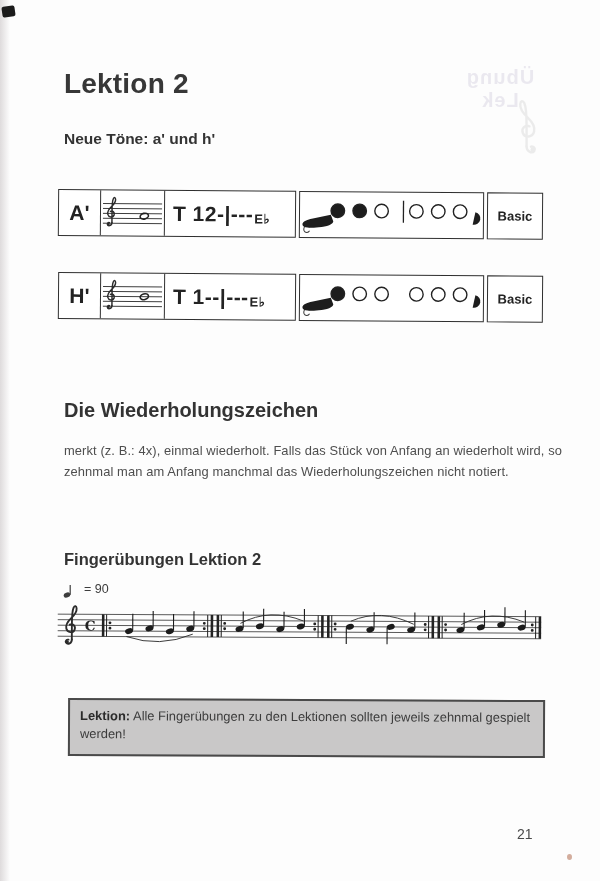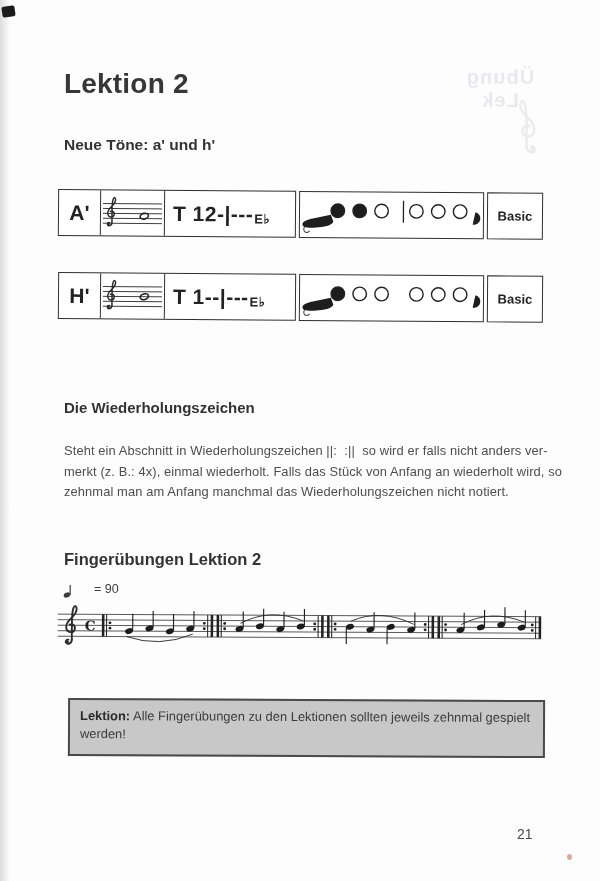--- a/index.html
+++ b/index.html
@@ -11,42 +11,42 @@
   .scan-mark-topleft{position:absolute;left:2px;top:6px;width:13px;height:11px;
         background:#1b1b1b;border-radius:2px;transform:rotate(-8deg);}
   .scan-dot{position:absolute;left:567px;top:854px;width:5px;height:6px;
         background:#c4917c;border-radius:50%;opacity:.75;}
   .ghost-text{position:absolute;left:455px;top:66px;width:90px;text-align:center;
         transform:scaleX(-1);color:#d9d5e3;opacity:.5;font-weight:bold;font-size:20px;letter-spacing:1px;}
   .ghost-clef{position:absolute;left:512px;top:96px;opacity:.08;transform:scaleX(-1);}
   
   .title{position:absolute;left:64px;top:68px;margin:0;font-size:28px;font-weight:800;color:#373737;letter-spacing:.2px;}
   .h2{position:absolute;left:64px;margin:0;font-weight:bold;color:#333;}
-  .tones-heading{top:136px;font-size:15.5px;}
-  .repeat-heading{top:399px;font-size:15px;}
+  .tones-heading{top:130px;font-size:15.5px;}
+  .repeat-heading{top:399px;font-size:20px;}
   .ex-heading{top:550px;font-size:16.5px;}
   
   .tone-row{position:absolute;left:58px;display:flex;align-items:stretch;height:47px;
         transform:rotate(0.45deg);transform-origin:0 50%;}
   .cellgroup{display:flex;border:1.6px solid #2f2f2f;background:#fff;}
   .cell{display:flex;align-items:center;justify-content:center;box-sizing:border-box;}
   .cell.name{width:42px;border-right:1.6px solid #2f2f2f;font-size:21px;font-weight:bold;color:#222;}
   .cell.staffc{width:64px;border-right:1.6px solid #2f2f2f;}
   .cell.formula{width:130px;font-size:21px;font-weight:bold;color:#232323;
         letter-spacing:.5px;padding-left:8px;justify-content:flex-start;}
   .formula .sub{font-size:13px;margin-top:9px;margin-left:1px;}
   .fingerbox{width:183px;border:1.6px solid #2f2f2f;margin-left:3px;background:#fff;box-sizing:content-box;}
   .fingerbox svg{display:block;width:183px;height:47px;}
   .badge{width:54px;border:1.6px solid #2f2f2f;margin-left:3px;display:flex;align-items:center;
         justify-content:center;font-weight:bold;font-size:13px;color:#222;background:#fff;}
   
   .para{position:absolute;left:64px;top:441px;}
   .para .line{white-space:pre;font-size:12.9px;line-height:20.5px;color:#4e4e4e;letter-spacing:.1px;}
   
-  .tempo{position:absolute;left:63px;top:582px;display:flex;align-items:flex-start;gap:20px;
+  .tempo{position:absolute;left:63px;top:582px;display:flex;align-items:flex-start;gap:10px;
         font-size:12.5px;color:#3d3d3d;}
   .score{position:absolute;left:56px;top:596px;width:486px;height:66px;transform:rotate(.3deg);}
   
   .hinweis{position:absolute;left:68px;top:699px;width:477px;box-sizing:border-box;
         border:2px solid #4a4a4a;background:#c9c8c8;padding:7px 10px 11px 10px;transform:rotate(.25deg);}
   .hinweis p{margin:0;font-size:12.9px;line-height:18px;color:#3c3c3c;}
   .hinweis b{color:#2b2b2b;}
   .pagenum{position:absolute;left:517px;top:826px;font-size:14px;color:#4a4a4a;}
 </style>
 </head>
@@ -142,21 +142,20 @@
           <circle cx="139" cy="18.5" r="6.8" fill="#fff" stroke="#222" stroke-width="1.4"></circle>
           <circle cx="161" cy="18.5" r="6.8" fill="#fff" stroke="#222" stroke-width="1.4"></circle>
           <path d="M175,18.8 A6.4,6.4 0 0 1 175,31.6 Z" fill="#1d1d1d" transform="rotate(12 175 25.2)"></path>
         </svg>
     </div>
     <div class="badge">Basic</div>
   </div>
 
   <h2 class="h2 repeat-heading">Die Wiederholungszeichen</h2>
   <div class="para">
-    <div class="line">Steht ein Abschnitt in Wiederholungszeichen ||:  :||  so wird er falls nicht anders ver-</div>
     <div class="line">merkt (z. B.: 4x), einmal wiederholt. Falls das Stück von Anfang an wiederholt wird, so</div>
     <div class="line">zehnmal man am Anfang manchmal das Wiederholungszeichen nicht notiert.</div>
   </div>
 
   <h2 class="h2 ex-heading">Fingerübungen Lektion 2</h2>
 
   <div class="tempo">
     <svg width="11" height="17" viewBox="0 0 11 17">
       <ellipse cx="4" cy="13" rx="3.4" ry="2.5" transform="rotate(-20 4 13)" fill="#3d3d3d"></ellipse>
       <line x1="7.2" y1="3" x2="7.2" y2="12.8" stroke="#3d3d3d" stroke-width="1.2"></line>

